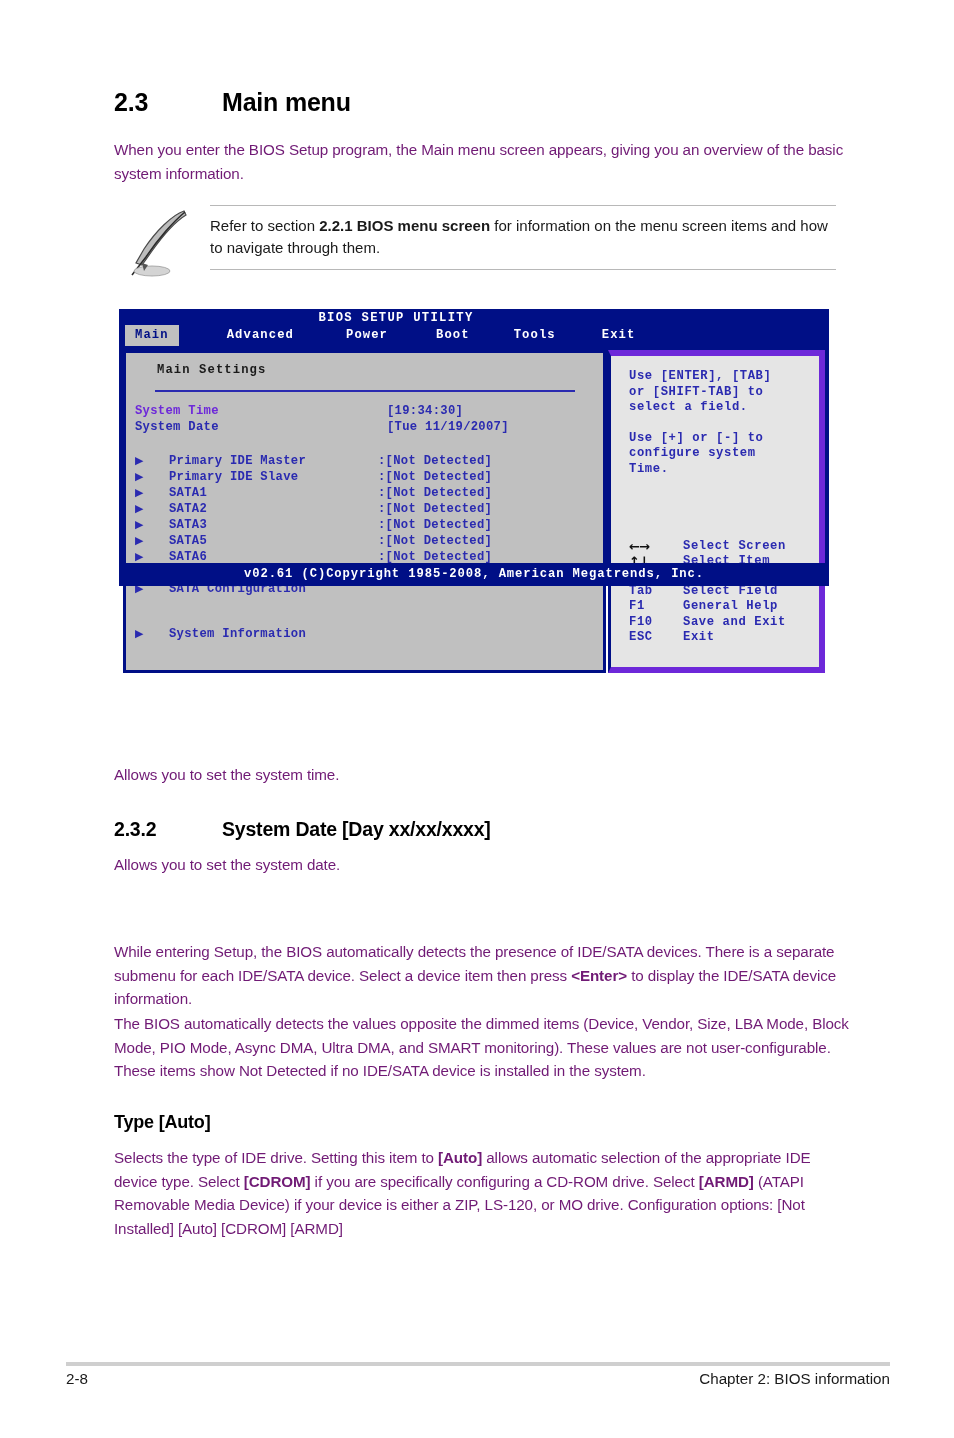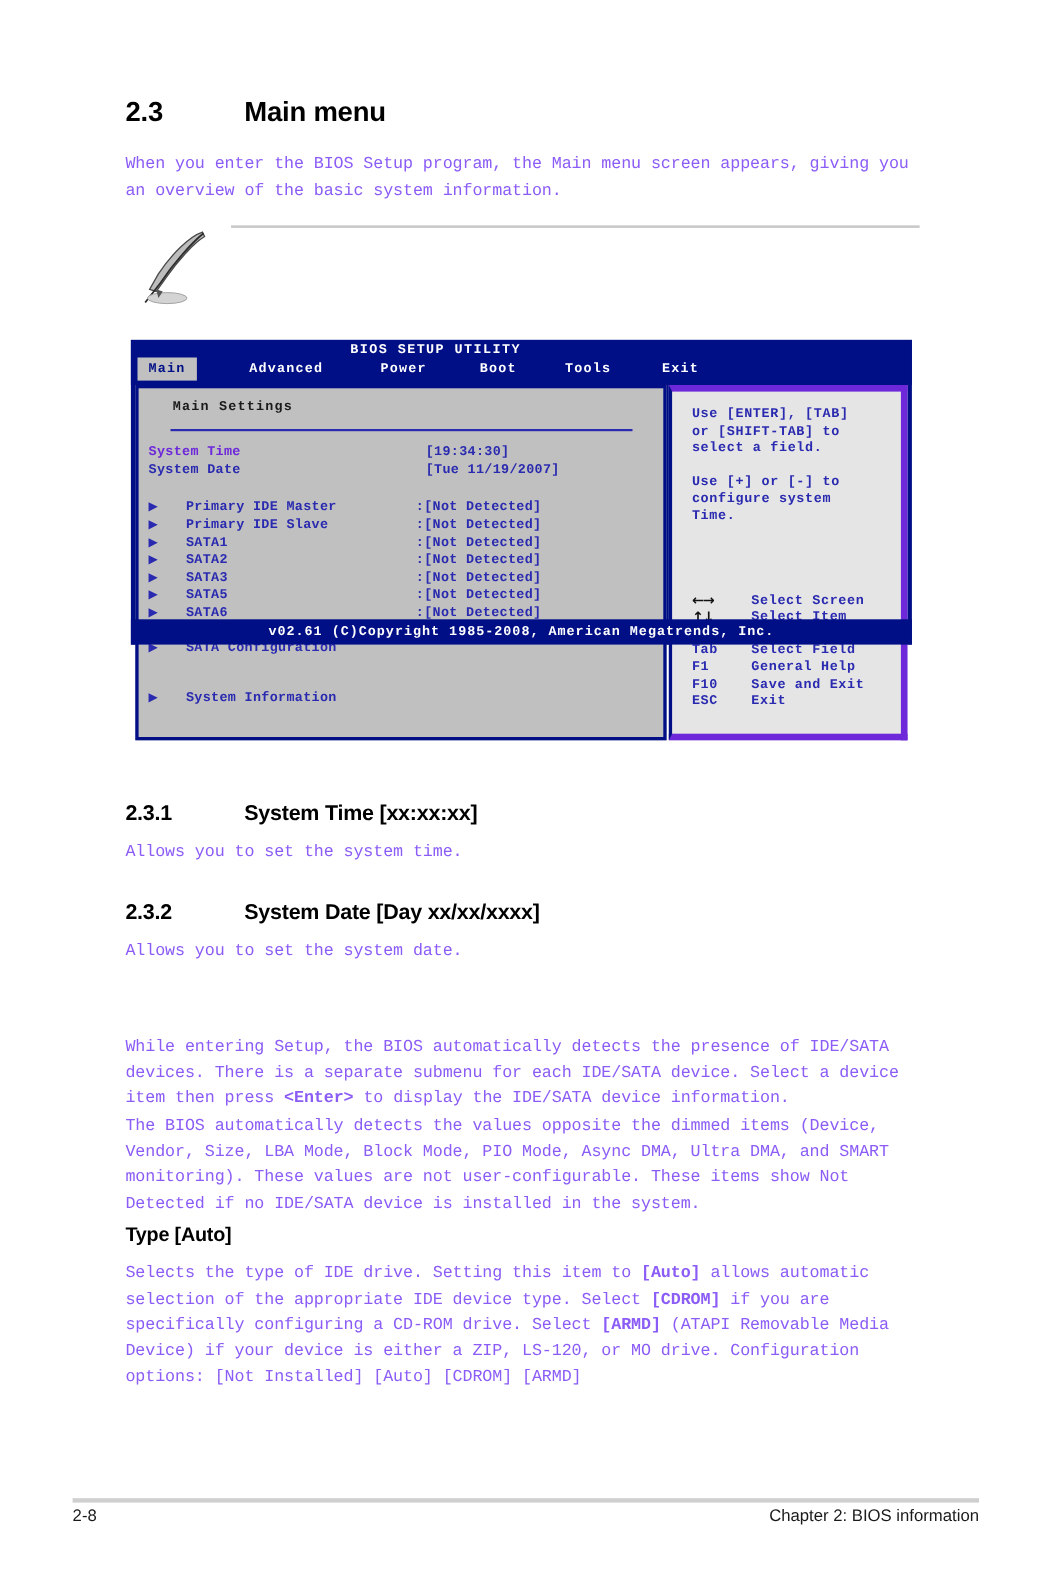--- a/index.html
+++ b/index.html
@@ -56,23 +56,22 @@
     font-weight: bold;
     color: #000;
     letter-spacing: -0.2px;
   }
 
   p.body {
     margin: 0;
     padding: 0;
     font-size: 15.2px;
     line-height: 23.5px;
-    color: #8b5cf6;
+    color: #701a75;
     letter-spacing: -0.1px;
-    font-family: Liberation Mono, monospace;
   }
 
   
   .note {
     position: absolute;
     left: 114px;
     width: 722px;
   }
   .note .rule {
     height: 1px;
@@ -267,20 +266,21 @@
   </div>
 
   <div class="note" style="top:205px;">
     <svg class="quill" viewBox="0 0 78 74">
       <path d="M62 4 C50 8 34 24 22 42 L14 56 L20 58 L30 44 C40 30 54 14 64 8 Z" fill="#bdbdbd" stroke="#4a4a4a" stroke-width="1.2"></path>
       <path d="M63 5 C52 14 36 32 24 50 L10 68" stroke="#2b2b2b" stroke-width="1.6" fill="none"></path>
       <ellipse cx="30" cy="64" rx="18" ry="5" fill="#d4d4d4" stroke="#9a9a9a" stroke-width="0.8"></ellipse>
       <path d="M20 56 L26 58 L22 64 Z" fill="#555"></path>
     </svg>
     <div class="rule"></div>
+    <div class="note-body"><span>Refer to section </span><b>2.2.1 BIOS menu screen</b><span> for information on the menu screen items and how to navigate through them.</span></div>
     <div class="rule"></div>
   </div>
 
   <div class="bios">
 
     <div class="bios-titlebar">
       <div class="bios-title"><span class="bios-title-inner">BIOS SETUP UTILITY</span></div>
       <div class="bios-tabs">
         <div class="bios-tab active" style="margin-right:48px;">Main</div>
         <div class="bios-tab" style="margin-right:52px;">Advanced</div>
@@ -405,23 +405,20 @@
             <span class="kk">ESC</span>
             <span>Exit</span>
           </div>
         </div>
       </div>
     </div>
 
     <div class="bios-footer">v02.61 (C)Copyright 1985-2008, American Megatrends, Inc.</div>
   </div>
 
-  <div class="content" style="top:728px;">
-    <h2 class="sub-title"><span class="num">2.3.1</span><span>System Time [xx:xx:xx]</span></h2>
-  </div>
   <div class="content" style="top:763px;">
     <p class="body">Allows you to set the system time.</p>
   </div>
 
   <div class="content" style="top:818px;">
     <h2 class="sub-title"><span class="num">2.3.2</span><span>System Date [Day xx/xx/xxxx]</span></h2>
   </div>
   <div class="content" style="top:853px;">
     <p class="body">Allows you to set the system date.</p>
   </div>

